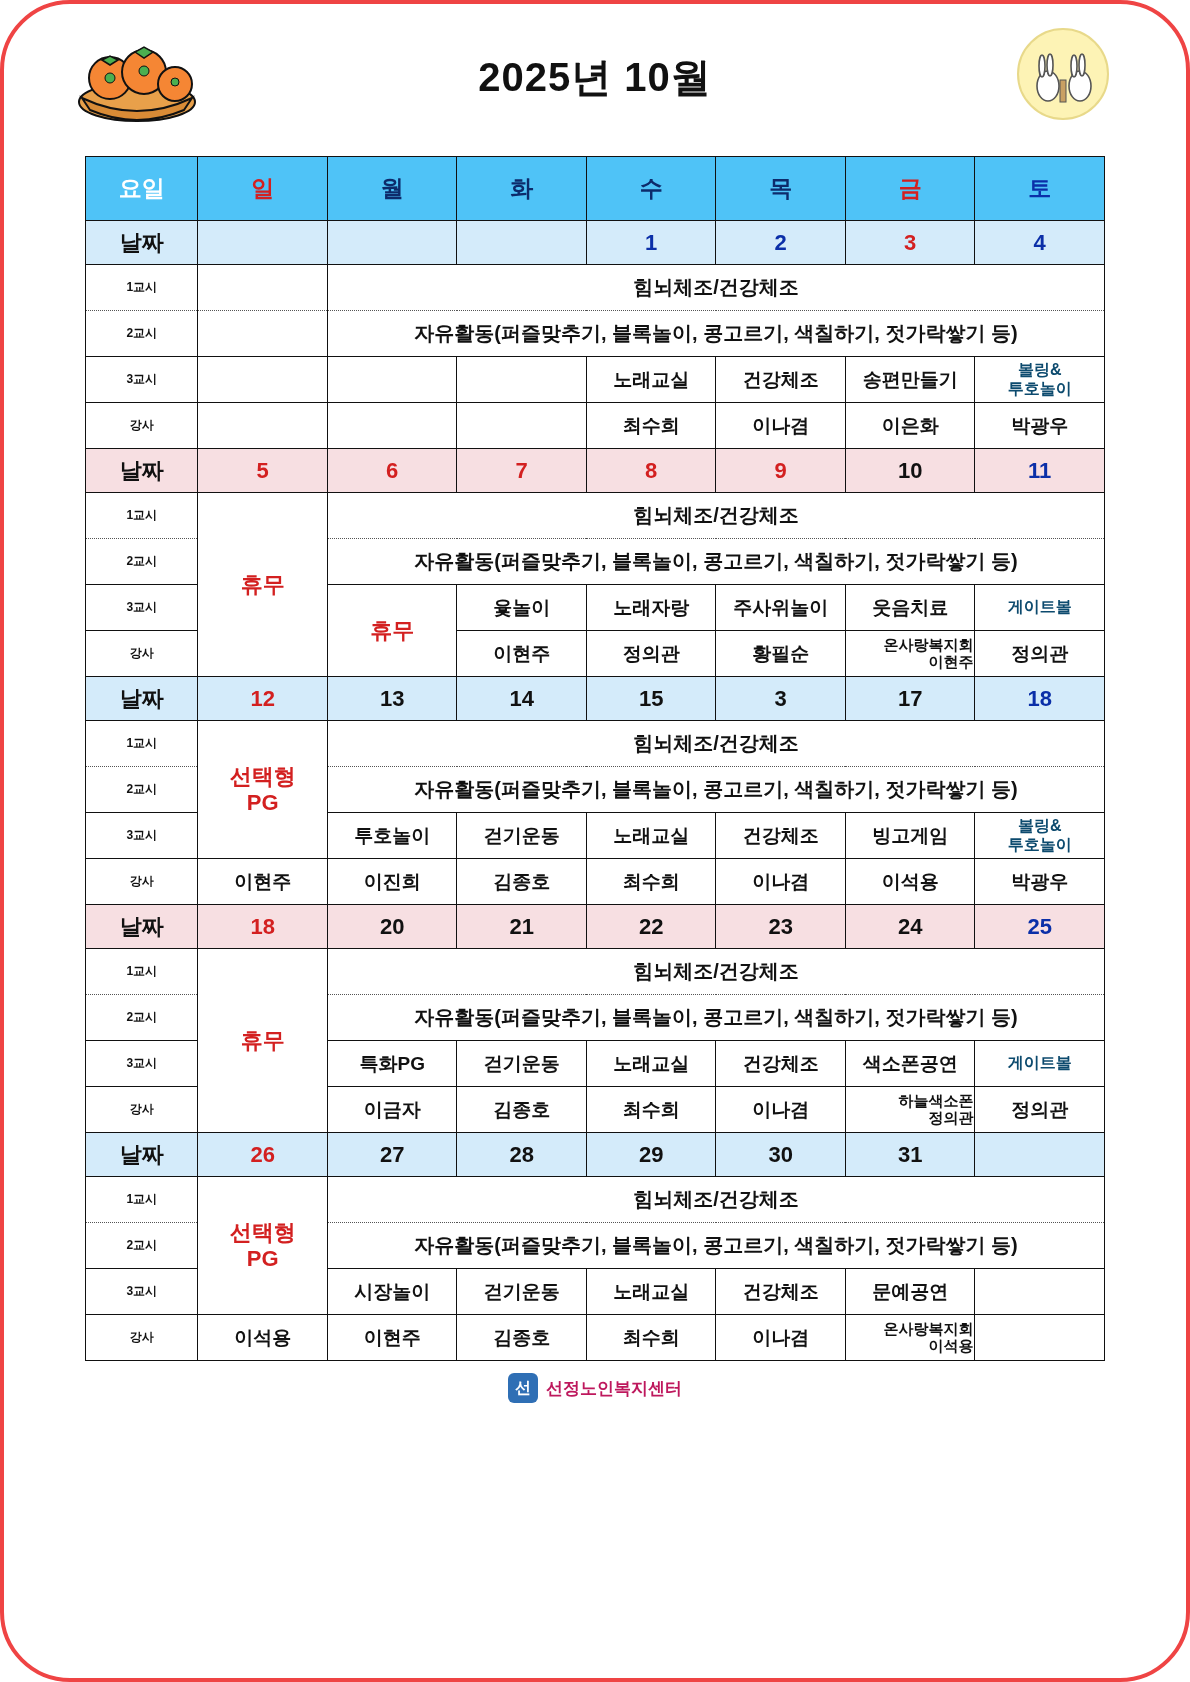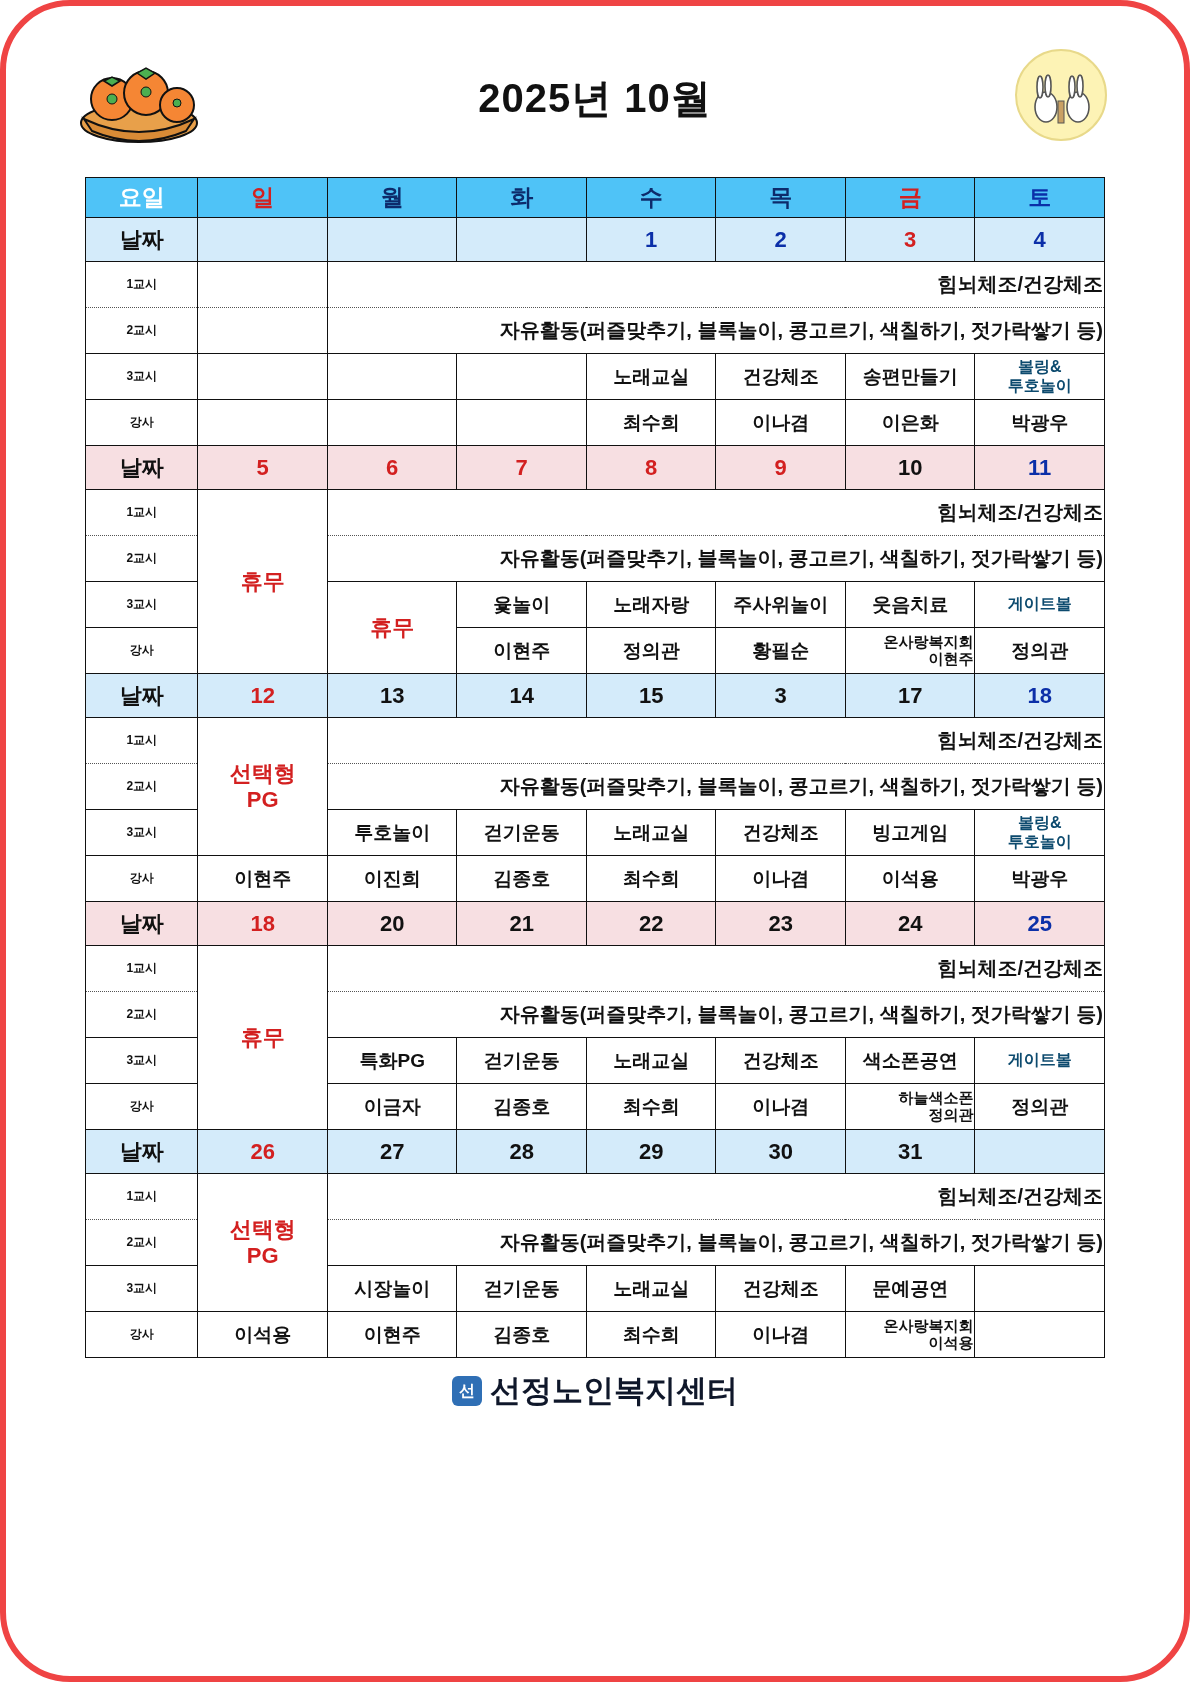--- a/index.html
+++ b/index.html
@@ -7,23 +7,23 @@
   body {
     width: 1190px; height: 1682px;
     background: #ffffff;
     font-family: "Liberation Sans", "DejaVu Sans", sans-serif;
     overflow: hidden;
   }
   .page {
     position: relative;
     width: 1190px; height: 1682px;
     background: #fff;
-    border: 6px solid #ef4444;
+    border: 4px solid #ef4444;
     border-radius: 70px;
-    padding: 27px 40px;
+    padding: 8px 40px;
   }
   
   .header {
     position: relative;
     height: 130px;
     display: flex; align-items: center; justify-content: center;
     flex-direction: column;
   }
   .title-line {
     font-size: 40px;
@@ -58,56 +58,56 @@
     font-weight: 700;
     height: 46px;
   }
   col.c0 { width: 112px; }
   col.cd { width: 129px; }
 
   .dowrow th {
     background: #4fc3f7;
     color: #0d2b6b;
     font-size: 23px;
-    height: 40px;
+    height: 64px;
   }
   .dowrow th.sun { color: #d32020; }
   .dowrow th.fri { color: #d32020; }
   .dowrow th.sat { color: #0b2fa8; }
   .dowrow th.lbl { color: #ffffff; }
 
   tr.dates-blue td { background: #d4ebfa; height: 44px; font-size: 22px; }
   tr.dates-pink td { background: #f7dfe2; height: 44px; font-size: 22px; }
   td.date-red { color: #d32020; }
   td.date-blue { color: #0b2fa8; }
   td.date-black { color: #111; }
   td.rowlabel { font-size: 12px; }
 
-  td.span-wide { font-size: 20px; text-align: right; }
+  td.span-wide { font-size: 20px; }
   td.blue-text { color: #0c4a6e; }
   td.red-text { color: #d32020; }
   td.small { font-size: 16px; line-height: 1.15; }
   td.tiny { font-size: 15px; line-height: 1.12; text-align: right; }
 
   .dotted-bottom { border-bottom: 1px dotted #555 !important; }
   .dotted-top { border-top: 1px dotted #555 !important; }
 
   
   .footer {
     margin-top: 12px;
     display: flex; align-items: center; justify-content: center;
     gap: 8px;
   }
   .logo-mark {
     width: 30px; height: 30px; border-radius: 6px;
     background: #2f6fb5; color: #fff;
     display:flex; align-items:center; justify-content:center;
     font-size: 16px; font-weight: 700;
   }
-  .footer-text { font-size: 31px; font-weight: 700; color: #0f172a; }
+  .footer-text { font-size: 17px; font-weight: 700; color: #be185d; }
 </style>
 </head>
 <body>
 
 <div class="page">
 
   <div class="header">
     <svg class="persimmon" viewBox="0 0 130 105">
       <ellipse cx="65" cy="82" rx="58" ry="19" fill="#e8a04a" stroke="#111" stroke-width="2"></ellipse>
       <path d="M10 78 Q65 104 120 78 L112 90 Q65 110 18 90 Z" fill="#d98b36" stroke="#111" stroke-width="2"></path>

